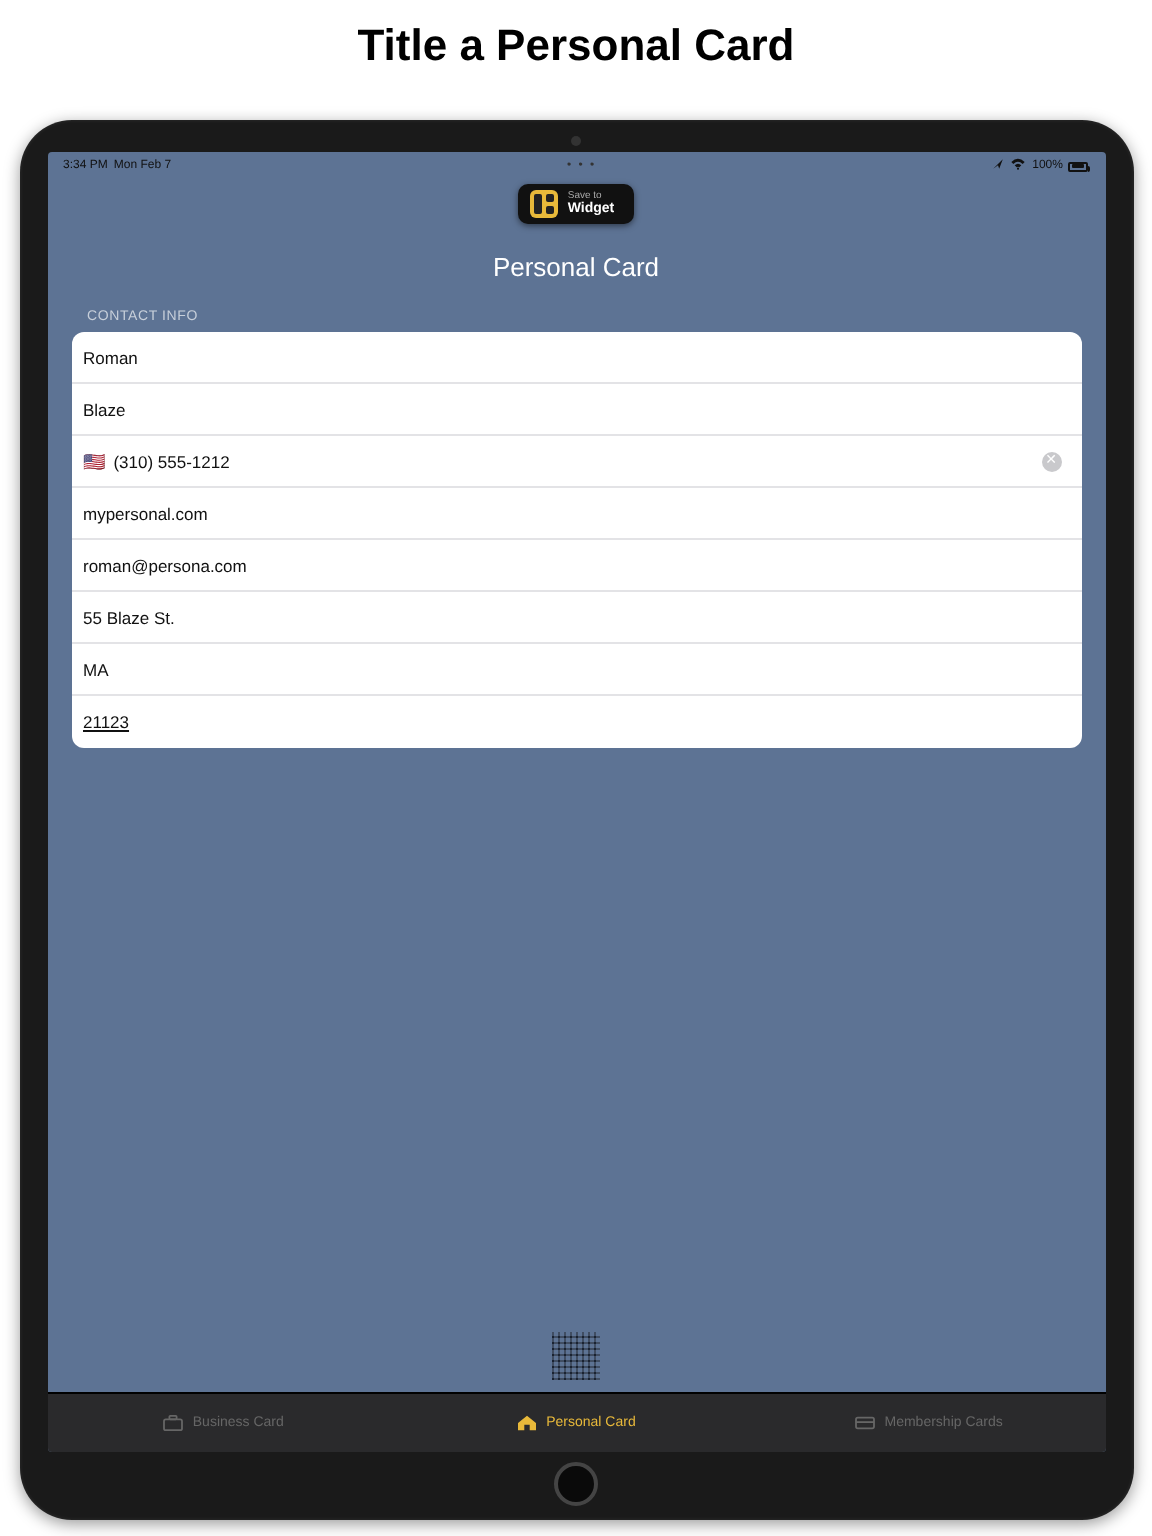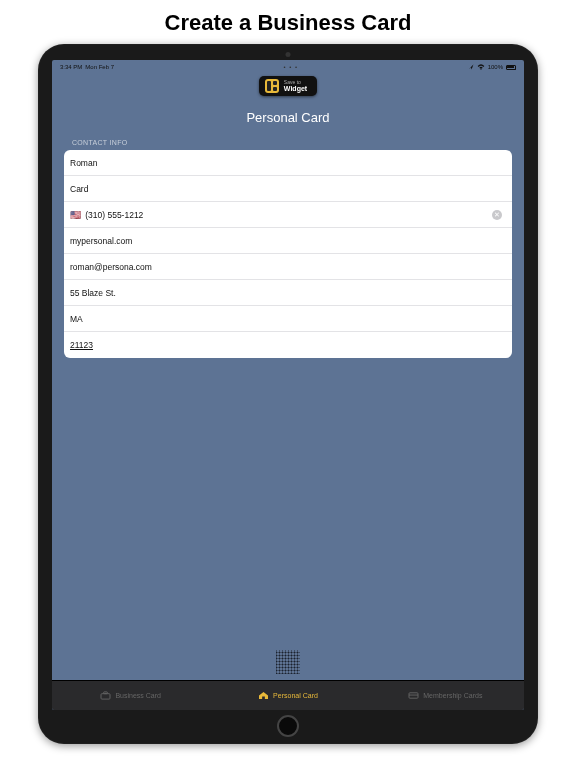--- a/index.html
+++ b/index.html
@@ -11,23 +11,23 @@
     overflow: hidden;
   }
   .marketing-header {
     text-align: center;
     font-size: 22px;
     font-weight: 700;
     color: #000;
     padding: 10px 0 8px;
   }
   .ipad-frame {
-    width: 500px;
+    width: 557px;
     height: 700px;
-    margin: 0 auto;
+    margin: 16px auto;
     background: #1a1a1a;
     border-radius: 26px;
     padding: 16px 14px 34px 14px;
     position: relative;
     box-shadow: 0 2px 8px rgba(0,0,0,0.4), inset 0 0 2px rgba(255,255,255,0.1);
   }
   .camera {
     position: absolute;
     top: 8px; left: 50%;
     transform: translateX(-50%);
@@ -163,21 +163,21 @@
     font-size: 7px;
     color: #666;
   }
   .tab.active { color: #e8b93a; }
   .tab-icon { width: 11px; height: 9px; display:flex; align-items:center; justify-content:center; }
   .tab-icon svg { width:100%; height:100%; }
 </style>
 </head>
 <body>
 
-<div class="marketing-header">Create a Business Card</div>
+<div class="marketing-header">Title a Personal Card</div>
 
 <div class="ipad-frame">
   <div class="camera"></div>
 
   <div class="screen">
 
     <div class="status-bar">
       <div class="status-left">
         <span>3:34 PM</span>
         <span>Mon Feb 7</span>
@@ -218,21 +218,21 @@
 
     <div class="page-title">Personal Card</div>
 
     <div class="section-label">CONTACT INFO</div>
 
     <div class="form-card">
       <div class="form-row">
           <span>Roman</span>
         </div>
       <div class="form-row">
-          <span>Card</span>
+          <span>Blaze</span>
         </div>
       <div class="form-row">
         <span class="flag">🇺🇸</span>
         <span>(310) 555-1212</span>
         <span class="clear-btn">✕</span>
       </div>
       <div class="form-row">
           <span>mypersonal.com</span>
         </div>
       <div class="form-row">

